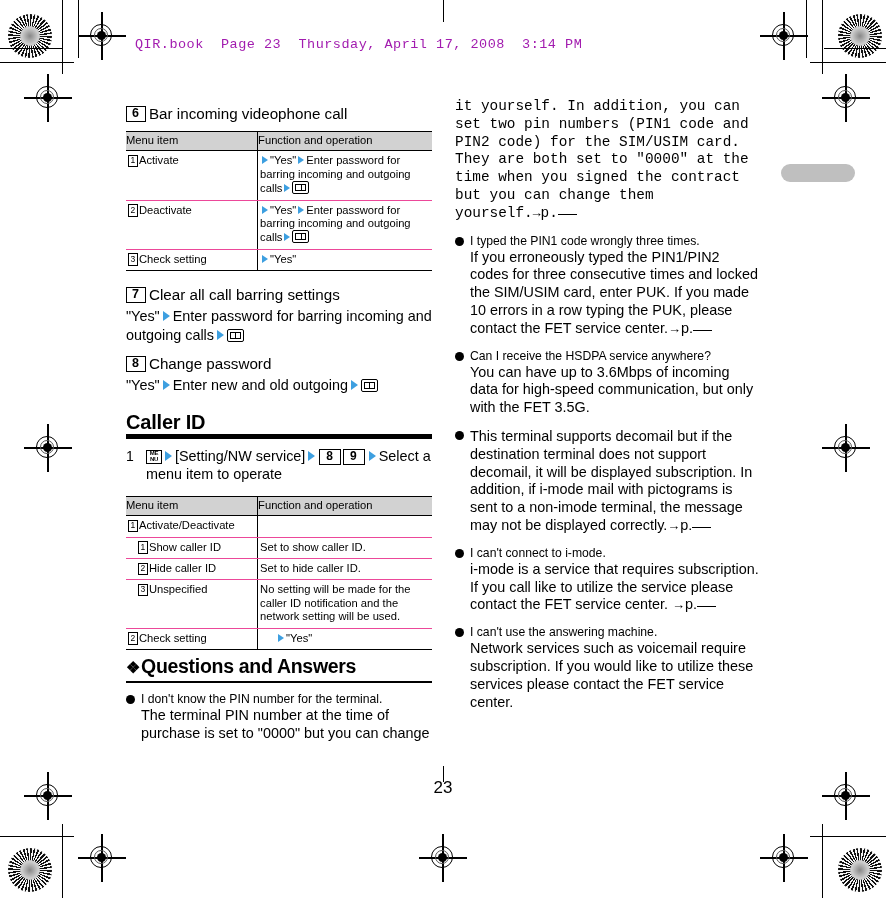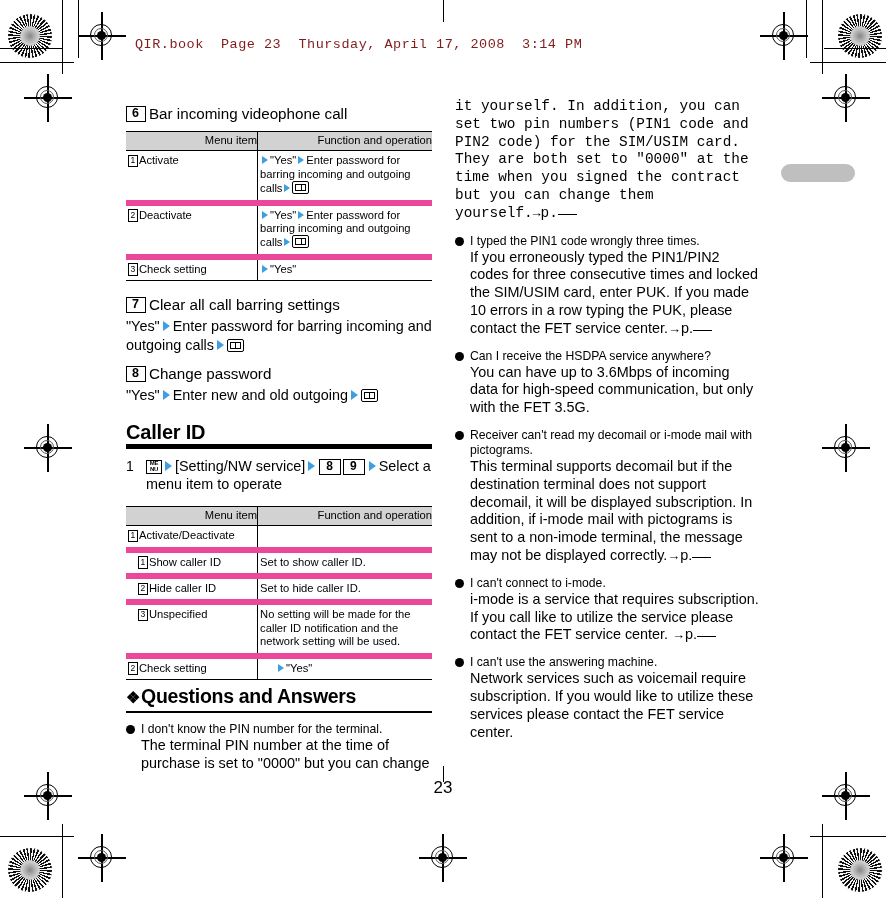--- a/index.html
+++ b/index.html
@@ -92,21 +92,21 @@
 
   
   .bookline {
     position: absolute;
     left: 135px;
     top: 37px;
     font-family: "Liberation Mono", monospace;
     font-size: 13.5px;
     letter-spacing: 0.5px;
     white-space: pre;
-    color: #7f1d1d;
+    color: #a21caf;
   }
 
   
   .col {
     position: absolute;
     font-size: 14.4px;
     line-height: 17.6px;
   }
   #col-left  { left: 126px; top: 104px; width: 306px; }
   #col-right { left: 455px; top: 98px;  width: 306px; }
@@ -226,25 +226,25 @@
     line-height: 13.4px;
     margin: 4px 0 0 0;
   }
   table.mt th {
     background: #d2d2d2;
     border-top: 1.4px solid #000;
     border-bottom: 1.1px solid #000;
     font-weight: normal;
     font-size: 11.2px;
     padding: 2px 0 3px 0;
-    text-align: right;
+    text-align: left;
   }
   table.mt th.c1 { border-right: 1.1px solid #000; width: 43%; }
   table.mt td {
-    border-bottom: 6px solid #ec4899;
+    border-bottom: 1px solid #ec4899;
     padding: 3px 4px 4px 2px;
     vertical-align: top;
   }
   table.mt td.c1 { border-right: 1.1px solid #000; }
   table.mt tr.last td { border-bottom: 1.5px solid #000; }
   .indent1 { padding-left: 12px !important; }
 
   
   .h-caller {
     font-size: 20px;
@@ -578,21 +578,21 @@
 
     <div class="qa">
       <div class="q">
         <span class="bullet"></span><span>Can I receive the HSDPA service anywhere?</span>
       </div>
       <div class="a">You can have up to 3.6Mbps of incoming data for high-speed communication, but only with the FET 3.5G.</div>
     </div>
 
     <div class="qa">
       <div class="q">
-        <span class="bullet"></span><span>Receiver can't read my decomail or i-mode mail with pictograms.</span>
+        <span class="bullet"></span>
       </div>
       <div class="a">
         <span>This terminal supports decomail but if the destination terminal does not support decomail, it will be displayed subscription. In addition, if i-mode mail with pictograms is sent to a non-imode terminal, the message may not be displayed correctly.</span><span class="arr">→</span><span>p.</span><span class="blank"></span>
       </div>
     </div>
 
     <div class="qa">
       <div class="q">
         <span class="bullet"></span><span>I can't connect to i-mode.</span>
       </div>

